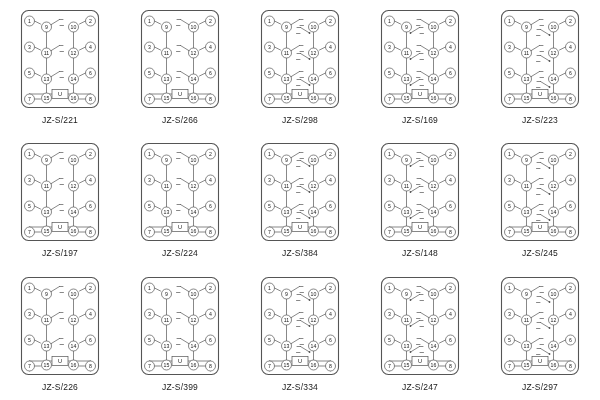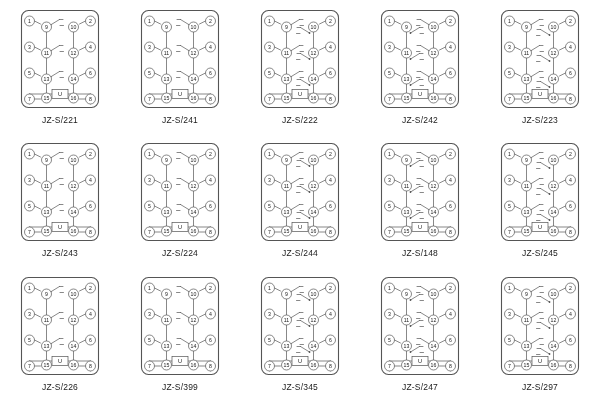--- a/index.html
+++ b/index.html
@@ -187,21 +187,21 @@
             <circle cx="29.5" cy="73" r="5" fill="#ffffff" stroke="#555555" stroke-width="0.7"></circle>
             <text x="29.5" y="75.1" text-anchor="middle" font-size="5.2" font-family="&quot;Liberation Sans&quot;, sans-serif" fill="#1a1a1a">13</text>
             <circle cx="56.5" cy="73" r="5" fill="#ffffff" stroke="#555555" stroke-width="0.7"></circle>
             <text x="56.5" y="75.1" text-anchor="middle" font-size="5.2" font-family="&quot;Liberation Sans&quot;, sans-serif" fill="#1a1a1a">14</text>
             <circle cx="29.5" cy="92" r="5" fill="#ffffff" stroke="#555555" stroke-width="0.7"></circle>
             <text x="29.5" y="94.1" text-anchor="middle" font-size="5.2" font-family="&quot;Liberation Sans&quot;, sans-serif" fill="#1a1a1a">15</text>
             <circle cx="56.5" cy="92" r="5" fill="#ffffff" stroke="#555555" stroke-width="0.7"></circle>
             <text x="56.5" y="94.1" text-anchor="middle" font-size="5.2" font-family="&quot;Liberation Sans&quot;, sans-serif" fill="#1a1a1a">16</text>
           </svg>
         </div>
-        <div class="caption">JZ-S/241</div>
+        <div class="caption">JZ-S/266</div>
       </div>
       <div class="cell">
         <div class="relay">
           <svg width="86" height="106" viewBox="0 0 86 106">
             <rect x="4.5" y="4.5" width="77" height="97" rx="7" ry="7" fill="#ffffff" stroke="#555555" stroke-width="1.1"></rect>
             <line x1="17.5" y1="15" x2="23.5" y2="18" stroke="#555555" stroke-width="0.7" stroke-linecap="round"></line>
             <line x1="68.5" y1="15" x2="62.5" y2="18" stroke="#555555" stroke-width="0.7" stroke-linecap="round"></line>
             <line x1="17.5" y1="41" x2="23.5" y2="44" stroke="#555555" stroke-width="0.7" stroke-linecap="round"></line>
             <line x1="68.5" y1="41" x2="62.5" y2="44" stroke="#555555" stroke-width="0.7" stroke-linecap="round"></line>
             <line x1="17.5" y1="67" x2="23.5" y2="70" stroke="#555555" stroke-width="0.7" stroke-linecap="round"></line>
@@ -267,21 +267,21 @@
             <circle cx="29.5" cy="73" r="5" fill="#ffffff" stroke="#555555" stroke-width="0.7"></circle>
             <text x="29.5" y="75.1" text-anchor="middle" font-size="5.2" font-family="&quot;Liberation Sans&quot;, sans-serif" fill="#1a1a1a">13</text>
             <circle cx="56.5" cy="73" r="5" fill="#ffffff" stroke="#555555" stroke-width="0.7"></circle>
             <text x="56.5" y="75.1" text-anchor="middle" font-size="5.2" font-family="&quot;Liberation Sans&quot;, sans-serif" fill="#1a1a1a">14</text>
             <circle cx="29.5" cy="92" r="5" fill="#ffffff" stroke="#555555" stroke-width="0.7"></circle>
             <text x="29.5" y="94.1" text-anchor="middle" font-size="5.2" font-family="&quot;Liberation Sans&quot;, sans-serif" fill="#1a1a1a">15</text>
             <circle cx="56.5" cy="92" r="5" fill="#ffffff" stroke="#555555" stroke-width="0.7"></circle>
             <text x="56.5" y="94.1" text-anchor="middle" font-size="5.2" font-family="&quot;Liberation Sans&quot;, sans-serif" fill="#1a1a1a">16</text>
           </svg>
         </div>
-        <div class="caption">JZ-S/222</div>
+        <div class="caption">JZ-S/298</div>
       </div>
       <div class="cell">
         <div class="relay">
           <svg width="86" height="106" viewBox="0 0 86 106">
             <rect x="4.5" y="4.5" width="77" height="97" rx="7" ry="7" fill="#ffffff" stroke="#555555" stroke-width="1.1"></rect>
             <line x1="17.5" y1="15" x2="23.5" y2="18" stroke="#555555" stroke-width="0.7" stroke-linecap="round"></line>
             <line x1="68.5" y1="15" x2="62.5" y2="18" stroke="#555555" stroke-width="0.7" stroke-linecap="round"></line>
             <line x1="17.5" y1="41" x2="23.5" y2="44" stroke="#555555" stroke-width="0.7" stroke-linecap="round"></line>
             <line x1="68.5" y1="41" x2="62.5" y2="44" stroke="#555555" stroke-width="0.7" stroke-linecap="round"></line>
             <line x1="17.5" y1="67" x2="23.5" y2="70" stroke="#555555" stroke-width="0.7" stroke-linecap="round"></line>
@@ -347,21 +347,21 @@
             <circle cx="29.5" cy="73" r="5" fill="#ffffff" stroke="#555555" stroke-width="0.7"></circle>
             <text x="29.5" y="75.1" text-anchor="middle" font-size="5.2" font-family="&quot;Liberation Sans&quot;, sans-serif" fill="#1a1a1a">13</text>
             <circle cx="56.5" cy="73" r="5" fill="#ffffff" stroke="#555555" stroke-width="0.7"></circle>
             <text x="56.5" y="75.1" text-anchor="middle" font-size="5.2" font-family="&quot;Liberation Sans&quot;, sans-serif" fill="#1a1a1a">14</text>
             <circle cx="29.5" cy="92" r="5" fill="#ffffff" stroke="#555555" stroke-width="0.7"></circle>
             <text x="29.5" y="94.1" text-anchor="middle" font-size="5.2" font-family="&quot;Liberation Sans&quot;, sans-serif" fill="#1a1a1a">15</text>
             <circle cx="56.5" cy="92" r="5" fill="#ffffff" stroke="#555555" stroke-width="0.7"></circle>
             <text x="56.5" y="94.1" text-anchor="middle" font-size="5.2" font-family="&quot;Liberation Sans&quot;, sans-serif" fill="#1a1a1a">16</text>
           </svg>
         </div>
-        <div class="caption">JZ-S/242</div>
+        <div class="caption">JZ-S/169</div>
       </div>
       <div class="cell">
         <div class="relay">
           <svg width="86" height="106" viewBox="0 0 86 106">
             <rect x="4.5" y="4.5" width="77" height="97" rx="7" ry="7" fill="#ffffff" stroke="#555555" stroke-width="1.1"></rect>
             <line x1="17.5" y1="15" x2="23.5" y2="18" stroke="#555555" stroke-width="0.7" stroke-linecap="round"></line>
             <line x1="68.5" y1="15" x2="62.5" y2="18" stroke="#555555" stroke-width="0.7" stroke-linecap="round"></line>
             <line x1="17.5" y1="41" x2="23.5" y2="44" stroke="#555555" stroke-width="0.7" stroke-linecap="round"></line>
             <line x1="68.5" y1="41" x2="62.5" y2="44" stroke="#555555" stroke-width="0.7" stroke-linecap="round"></line>
             <line x1="17.5" y1="67" x2="23.5" y2="70" stroke="#555555" stroke-width="0.7" stroke-linecap="round"></line>
@@ -495,21 +495,21 @@
             <circle cx="29.5" cy="73" r="5" fill="#ffffff" stroke="#555555" stroke-width="0.7"></circle>
             <text x="29.5" y="75.1" text-anchor="middle" font-size="5.2" font-family="&quot;Liberation Sans&quot;, sans-serif" fill="#1a1a1a">13</text>
             <circle cx="56.5" cy="73" r="5" fill="#ffffff" stroke="#555555" stroke-width="0.7"></circle>
             <text x="56.5" y="75.1" text-anchor="middle" font-size="5.2" font-family="&quot;Liberation Sans&quot;, sans-serif" fill="#1a1a1a">14</text>
             <circle cx="29.5" cy="92" r="5" fill="#ffffff" stroke="#555555" stroke-width="0.7"></circle>
             <text x="29.5" y="94.1" text-anchor="middle" font-size="5.2" font-family="&quot;Liberation Sans&quot;, sans-serif" fill="#1a1a1a">15</text>
             <circle cx="56.5" cy="92" r="5" fill="#ffffff" stroke="#555555" stroke-width="0.7"></circle>
             <text x="56.5" y="94.1" text-anchor="middle" font-size="5.2" font-family="&quot;Liberation Sans&quot;, sans-serif" fill="#1a1a1a">16</text>
           </svg>
         </div>
-        <div class="caption">JZ-S/243</div>
+        <div class="caption">JZ-S/197</div>
       </div>
       <div class="cell">
         <div class="relay">
           <svg width="86" height="106" viewBox="0 0 86 106">
             <rect x="4.5" y="4.5" width="77" height="97" rx="7" ry="7" fill="#ffffff" stroke="#555555" stroke-width="1.1"></rect>
             <line x1="17.5" y1="15" x2="23.5" y2="18" stroke="#555555" stroke-width="0.7" stroke-linecap="round"></line>
             <line x1="68.5" y1="15" x2="62.5" y2="18" stroke="#555555" stroke-width="0.7" stroke-linecap="round"></line>
             <line x1="17.5" y1="41" x2="23.5" y2="44" stroke="#555555" stroke-width="0.7" stroke-linecap="round"></line>
             <line x1="68.5" y1="41" x2="62.5" y2="44" stroke="#555555" stroke-width="0.7" stroke-linecap="round"></line>
             <line x1="17.5" y1="67" x2="23.5" y2="70" stroke="#555555" stroke-width="0.7" stroke-linecap="round"></line>
@@ -643,21 +643,21 @@
             <circle cx="29.5" cy="73" r="5" fill="#ffffff" stroke="#555555" stroke-width="0.7"></circle>
             <text x="29.5" y="75.1" text-anchor="middle" font-size="5.2" font-family="&quot;Liberation Sans&quot;, sans-serif" fill="#1a1a1a">13</text>
             <circle cx="56.5" cy="73" r="5" fill="#ffffff" stroke="#555555" stroke-width="0.7"></circle>
             <text x="56.5" y="75.1" text-anchor="middle" font-size="5.2" font-family="&quot;Liberation Sans&quot;, sans-serif" fill="#1a1a1a">14</text>
             <circle cx="29.5" cy="92" r="5" fill="#ffffff" stroke="#555555" stroke-width="0.7"></circle>
             <text x="29.5" y="94.1" text-anchor="middle" font-size="5.2" font-family="&quot;Liberation Sans&quot;, sans-serif" fill="#1a1a1a">15</text>
             <circle cx="56.5" cy="92" r="5" fill="#ffffff" stroke="#555555" stroke-width="0.7"></circle>
             <text x="56.5" y="94.1" text-anchor="middle" font-size="5.2" font-family="&quot;Liberation Sans&quot;, sans-serif" fill="#1a1a1a">16</text>
           </svg>
         </div>
-        <div class="caption">JZ-S/244</div>
+        <div class="caption">JZ-S/384</div>
       </div>
       <div class="cell">
         <div class="relay">
           <svg width="86" height="106" viewBox="0 0 86 106">
             <rect x="4.5" y="4.5" width="77" height="97" rx="7" ry="7" fill="#ffffff" stroke="#555555" stroke-width="1.1"></rect>
             <line x1="17.5" y1="15" x2="23.5" y2="18" stroke="#555555" stroke-width="0.7" stroke-linecap="round"></line>
             <line x1="68.5" y1="15" x2="62.5" y2="18" stroke="#555555" stroke-width="0.7" stroke-linecap="round"></line>
             <line x1="17.5" y1="41" x2="23.5" y2="44" stroke="#555555" stroke-width="0.7" stroke-linecap="round"></line>
             <line x1="68.5" y1="41" x2="62.5" y2="44" stroke="#555555" stroke-width="0.7" stroke-linecap="round"></line>
             <line x1="17.5" y1="67" x2="23.5" y2="70" stroke="#555555" stroke-width="0.7" stroke-linecap="round"></line>
@@ -1019,21 +1019,21 @@
             <circle cx="29.5" cy="73" r="5" fill="#ffffff" stroke="#555555" stroke-width="0.7"></circle>
             <text x="29.5" y="75.1" text-anchor="middle" font-size="5.2" font-family="&quot;Liberation Sans&quot;, sans-serif" fill="#1a1a1a">13</text>
             <circle cx="56.5" cy="73" r="5" fill="#ffffff" stroke="#555555" stroke-width="0.7"></circle>
             <text x="56.5" y="75.1" text-anchor="middle" font-size="5.2" font-family="&quot;Liberation Sans&quot;, sans-serif" fill="#1a1a1a">14</text>
             <circle cx="29.5" cy="92" r="5" fill="#ffffff" stroke="#555555" stroke-width="0.7"></circle>
             <text x="29.5" y="94.1" text-anchor="middle" font-size="5.2" font-family="&quot;Liberation Sans&quot;, sans-serif" fill="#1a1a1a">15</text>
             <circle cx="56.5" cy="92" r="5" fill="#ffffff" stroke="#555555" stroke-width="0.7"></circle>
             <text x="56.5" y="94.1" text-anchor="middle" font-size="5.2" font-family="&quot;Liberation Sans&quot;, sans-serif" fill="#1a1a1a">16</text>
           </svg>
         </div>
-        <div class="caption">JZ-S/345</div>
+        <div class="caption">JZ-S/334</div>
       </div>
       <div class="cell">
         <div class="relay">
           <svg width="86" height="106" viewBox="0 0 86 106">
             <rect x="4.5" y="4.5" width="77" height="97" rx="7" ry="7" fill="#ffffff" stroke="#555555" stroke-width="1.1"></rect>
             <line x1="17.5" y1="15" x2="23.5" y2="18" stroke="#555555" stroke-width="0.7" stroke-linecap="round"></line>
             <line x1="68.5" y1="15" x2="62.5" y2="18" stroke="#555555" stroke-width="0.7" stroke-linecap="round"></line>
             <line x1="17.5" y1="41" x2="23.5" y2="44" stroke="#555555" stroke-width="0.7" stroke-linecap="round"></line>
             <line x1="68.5" y1="41" x2="62.5" y2="44" stroke="#555555" stroke-width="0.7" stroke-linecap="round"></line>
             <line x1="17.5" y1="67" x2="23.5" y2="70" stroke="#555555" stroke-width="0.7" stroke-linecap="round"></line>

